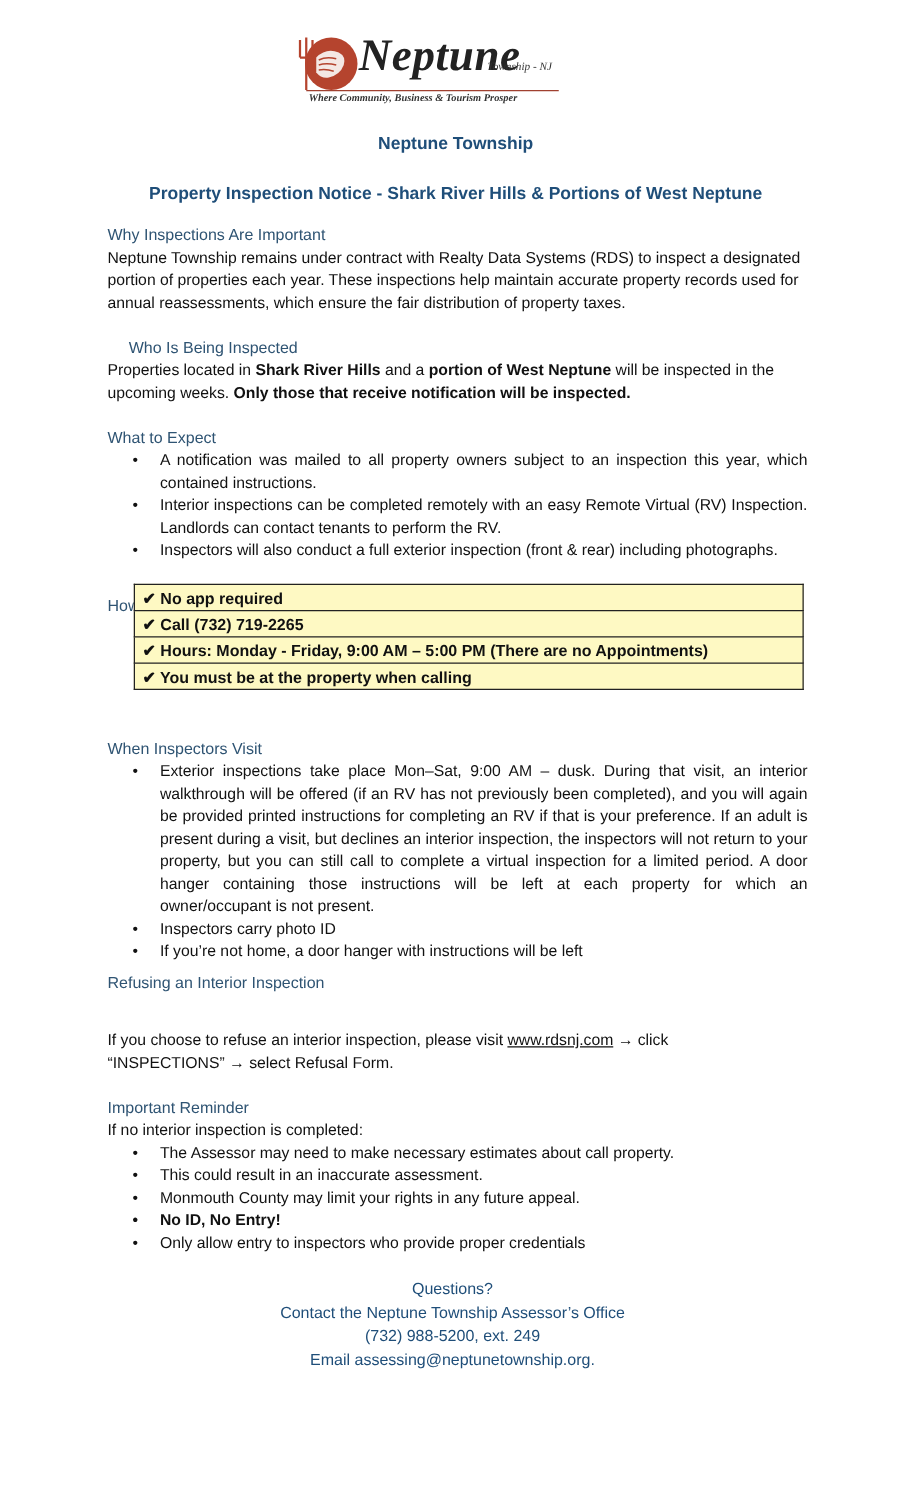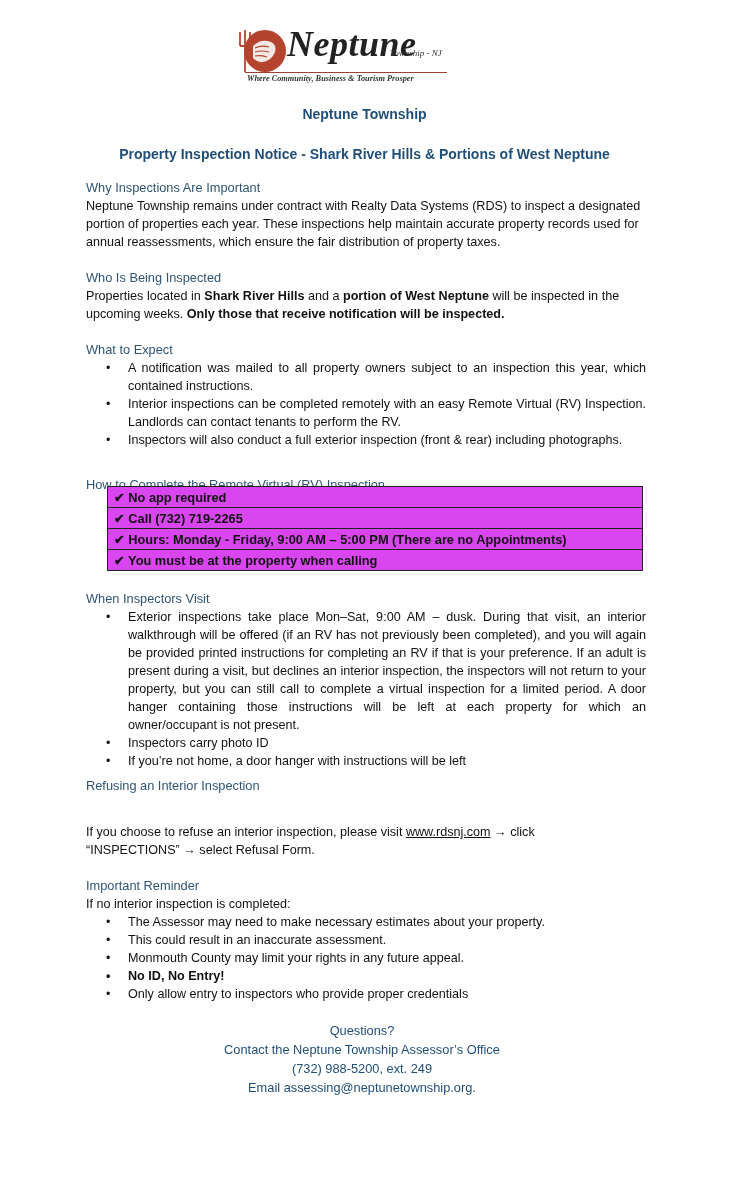--- a/index.html
+++ b/index.html
@@ -17,21 +17,21 @@
 
   .title { position: absolute; left: 0; width: 729px; text-align: center; color: #1f4e79; font-weight: bold; font-size: 14px; }
   .h { position: absolute; left: 86px; color: #2f5473; font-size: 12.8px; }
   .p { position: absolute; left: 86px; width: 560px; line-height: 18px; }
   ul.b { position: absolute; left: 86px; width: 560px; margin: 0; padding: 0; list-style: none; }
   ul.b li { position: relative; padding-left: 42px; line-height: 18px; }
   ul.b li::before { content: "\2022"; position: absolute; left: 20px; top: 0; }
   .just { text-align: justify; }
   b { font-weight: bold; }
 
-  table.rv { position: absolute; left: 107px; top: 486px; width: 536px; border-collapse: collapse; background: #d946ef; }
+  table.rv { position: absolute; left: 107px; top: 467px; width: 536px; border-collapse: collapse; background: #fef9c3; }
   table.rv td { border: 1.5px solid #222; padding: 1px 6px; height: 18px; font-weight: bold; font-size: 12.8px; }
 
   .contact { position: absolute; left: 0; top: 1021px; width: 724px; text-align: center; color: #1f4e79; line-height: 19px; font-size: 12.8px; }
   a.link { color: #111; text-decoration: underline; }
 </style>
 </head>
 <body>
 
 <div class="logo">
   <svg class="emblem" viewBox="0 0 52 50">
@@ -45,21 +45,21 @@
   <div class="rule"></div>
   <div class="tagline">Where Community, Business &amp; Tourism Prosper</div>
 </div>
 
 <div class="title" style="top:106px;">Neptune Township</div>
 <div class="title" style="top:146px;">Property Inspection Notice - Shark River Hills &amp; Portions of West Neptune</div>
 
 <div class="h" style="top:180px;">Why Inspections Are Important</div>
 <div class="p" style="top:197px;">Neptune Township remains under contract with Realty Data Systems (RDS) to inspect a designated portion of properties each year. These inspections help maintain accurate property records used for annual reassessments, which ensure the fair distribution of property taxes.</div>
 
-<div class="h" style="top:270px;">Who Is Being Inspected</div>
+<div class="h" style="top:270px;margin-left:17px;">Who Is Being Inspected</div>
 <div class="p" style="top:287px;">
   <span>Properties located in </span><b>Shark River Hills</b><span> and a </span><b>portion of West Neptune</b><span> will be inspected in the upcoming weeks. </span><b>Only those that receive notification will be inspected.</b>
 </div>
 
 <div class="h" style="top:342px;">What to Expect</div>
 <ul class="b just" style="top:359px;">
   <li>A notification was mailed to all property owners subject to an inspection this year, which contained instructions.</li>
   <li>Interior inspections can be completed remotely with an easy Remote Virtual (RV) Inspection. Landlords can contact tenants to perform the RV.</li>
   <li>Inspectors will also conduct a full exterior inspection (front &amp; rear) including photographs.</li>
 </ul>
@@ -90,21 +90,21 @@
 </ul>
 
 <div class="h" style="top:778px;">Refusing an Interior Inspection</div>
 <div class="p" style="top:823px; width:480px;">
   <span>If you choose to refuse an interior inspection, please visit </span><a class="link">www.rdsnj.com</a><span> → click “INSPECTIONS” → select Refusal Form.</span>
 </div>
 
 <div class="h" style="top:878px;">Important Reminder</div>
 <div class="p" style="top:895px;">If no interior inspection is completed:</div>
 <ul class="b" style="top:913px;">
-  <li>The Assessor may need to make necessary estimates about your property.</li>
+  <li>The Assessor may need to make necessary estimates about call property.</li>
   <li>This could result in an inaccurate assessment.</li>
   <li>Monmouth County may limit your rights in any future appeal.</li>
   <li style="font-weight:bold;">No ID, No Entry!</li>
   <li>Only allow entry to inspectors who provide proper credentials</li>
 </ul>
 
 <div class="contact">
   <div>Questions?</div>
   <div>Contact the Neptune Township Assessor’s Office</div>
   <div>(732) 988-5200, ext. 249</div>

